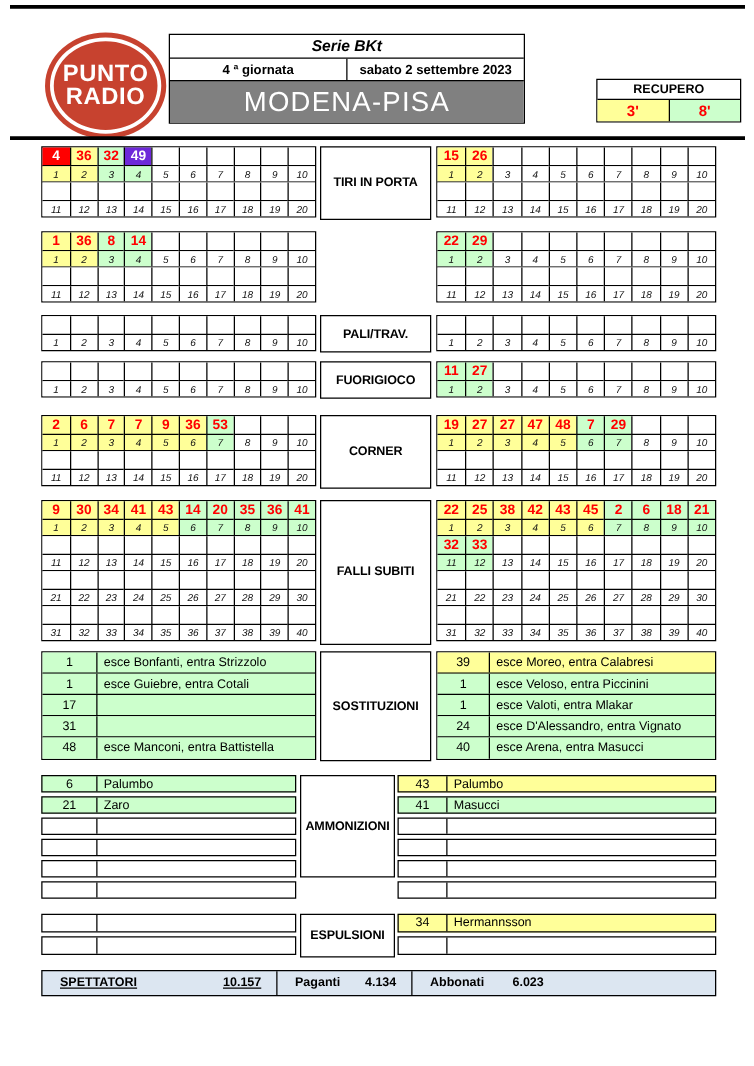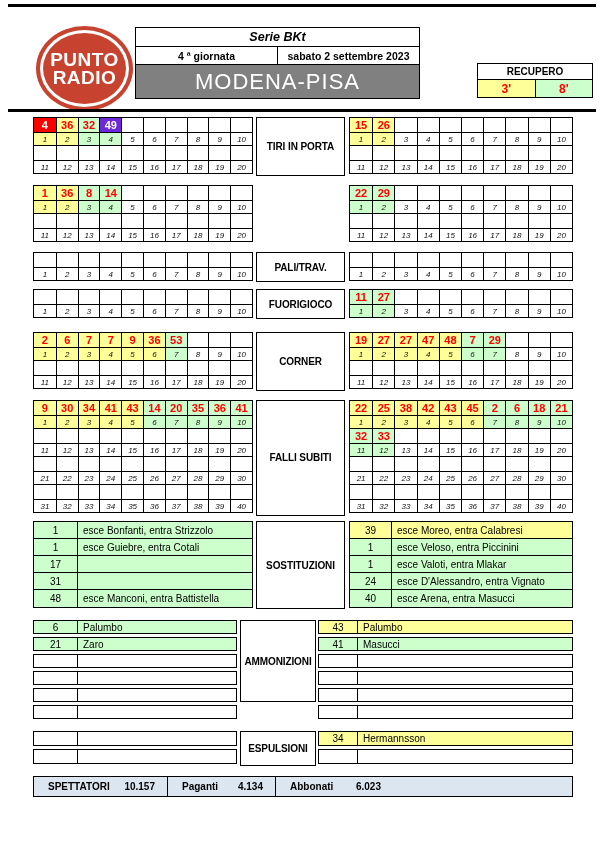--- a/index.html
+++ b/index.html
@@ -787,21 +787,21 @@
           <div class="lrow" style="height: 15px;">
             <div class="lnum" style="width: 39px;"></div>
             <div class="ltext"></div>
           </div>
         </div>
         <div class="slabel" style="left: 207px; width: 76px;">ESPULSIONI</div>
       </div>
     </div>
 
   <div id="footer" style="background: rgb(220, 230, 241);">
-      <div class="fbox" style="width: 134px;">
+      <div class="fbox" style="width: 188px; text-decoration: underline;">
         <span class="flab">SPETTATORI</span>
         <span class="fval">10.157</span>
       </div>
       <div class="fbox" style="width: 108px;">
         <span class="flab">Paganti</span>
         <span class="fval">4.134</span>
       </div>
       <div class="fbox" style="width: 117px;">
         <span class="flab">Abbonati</span>
         <span class="fval">6.023</span>

